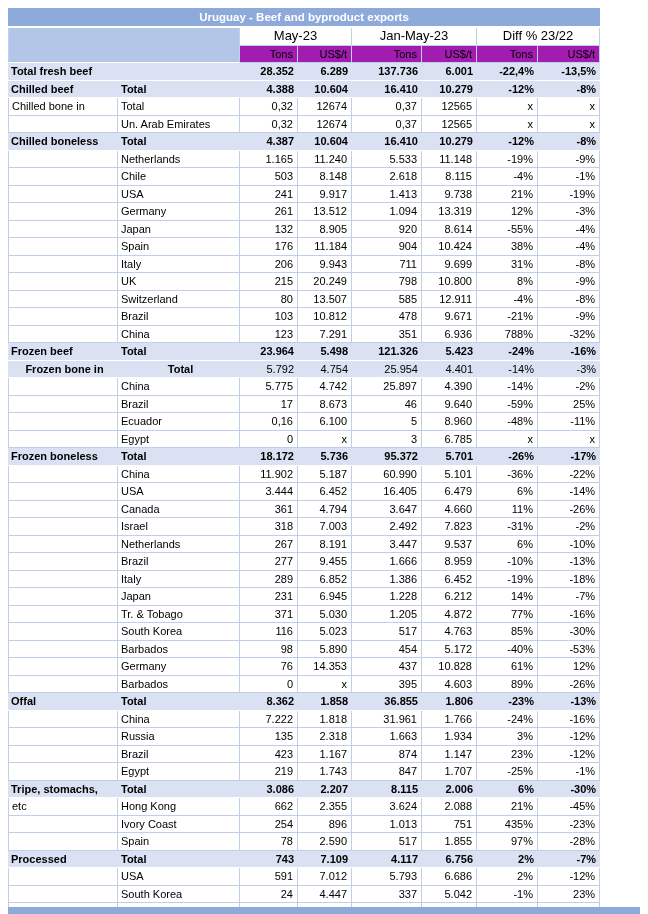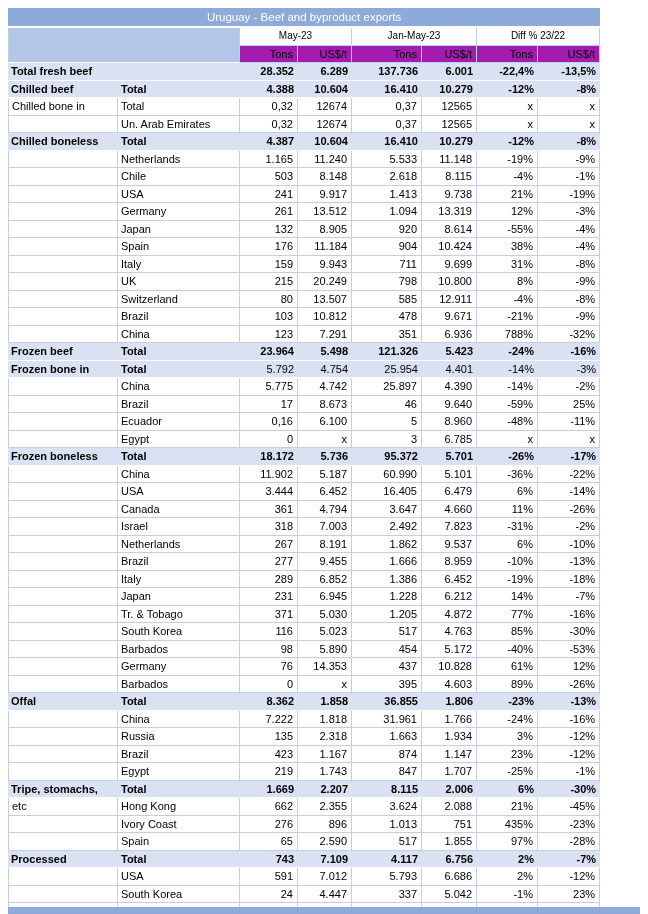--- a/index.html
+++ b/index.html
@@ -8,43 +8,43 @@
 
   .report { position:absolute; left:8px; top:8px; }
 
   table { border-collapse:separate; border-spacing:0; table-layout:fixed; width:592px; font-size:11px; }
   td { height:16.7px; line-height:16.5px; white-space:nowrap; overflow:hidden; }
   tr { height:16.7px; }
 
   .title {
     height:18px; line-height:18px;
     background:var(--title-bg); color:var(--title-text);
-    font-weight:normal; text-align:center; font-size:11.5px;
+    font-weight:bold; text-align:center; font-size:11.5px;
     border-bottom:2px solid #ffffff;
   }
   .hdrleft {
     background:var(--hdrleft-bg);
     border-left:1px solid var(--grid); border-right:1px solid var(--grid);
     border-bottom:1px solid #ffffff;
   }
   .grp {
-    background:#fff; text-align:center; font-size:10px;
+    background:#fff; text-align:center; font-size:13px;
     border-right:1px solid var(--grid); border-bottom:1px solid var(--grid);
   }
   .sub {
     background:#a21caf;
     border-right:1px solid var(--grid); border-bottom:1px solid var(--grid);
   }
 
   
   tr.plain td { background:#fff; border-right:1px solid var(--grid); border-bottom:1px solid var(--grid); }
   tr.plain td:first-child { border-left:1px solid var(--grid);margin-top:21px; }
   tr.hl td { background:var(--hl-bg); border-right:0; border-bottom:1px solid #ffffff; }
   tr.hl.vb td { font-weight:bold; }           
-  tr.hl.lb td.cat, tr.hl.lb td.lbl { font-weight:bold; } 
+  tr.hl.lb td.cat, tr.hl.lb td.lbl { font-weight:bold;text-align:center; } 
 
   .l { text-align:left; padding-left:3px; }
   .r { text-align:right; padding-right:4px; }
   .cb { font-weight:normal; }                   
 
   .bottom-strip {
     position:absolute; left:8px; top:907px; width:632px; height:7px;
     background:var(--title-bg);
   }
 </style>
@@ -189,21 +189,21 @@
           <td class="num r">176</td>
           <td class="num r">11.184</td>
           <td class="num r">904</td>
           <td class="num r">10.424</td>
           <td class="num r">38%</td>
           <td class="num r">-4%</td>
         </tr>
         <tr class="plain">
           <td class="cat l"></td>
           <td class="lbl l">Italy</td>
-          <td class="num r">159</td>
+          <td class="num r">206</td>
           <td class="num r">9.943</td>
           <td class="num r">711</td>
           <td class="num r">9.699</td>
           <td class="num r">31%</td>
           <td class="num r">-8%</td>
         </tr>
         <tr class="plain">
           <td class="cat l"></td>
           <td class="lbl l">UK</td>
           <td class="num r">215</td>
@@ -351,21 +351,21 @@
           <td class="num r">2.492</td>
           <td class="num r">7.823</td>
           <td class="num r">-31%</td>
           <td class="num r">-2%</td>
         </tr>
         <tr class="plain">
           <td class="cat l"></td>
           <td class="lbl l">Netherlands</td>
           <td class="num r">267</td>
           <td class="num r">8.191</td>
-          <td class="num r">1.862</td>
+          <td class="num r">3.447</td>
           <td class="num r">9.537</td>
           <td class="num r">6%</td>
           <td class="num r">-10%</td>
         </tr>
         <tr class="plain">
           <td class="cat l"></td>
           <td class="lbl l">Brazil</td>
           <td class="num r">277</td>
           <td class="num r">9.455</td>
           <td class="num r">1.666</td>
@@ -489,51 +489,51 @@
           <td class="num r">219</td>
           <td class="num r">1.743</td>
           <td class="num r">847</td>
           <td class="num r">1.707</td>
           <td class="num r">-25%</td>
           <td class="num r">-1%</td>
         </tr>
         <tr class="hl vb">
           <td class="cat l">Tripe, stomachs,</td>
           <td class="lbl l">Total</td>
-          <td class="num r">1.669</td>
+          <td class="num r">3.086</td>
           <td class="num r">2.207</td>
           <td class="num r">8.115</td>
           <td class="num r">2.006</td>
           <td class="num r">6%</td>
           <td class="num r">-30%</td>
         </tr>
         <tr class="plain">
           <td class="cat l cb">etc</td>
           <td class="lbl l">Hong Kong</td>
           <td class="num r">662</td>
           <td class="num r">2.355</td>
           <td class="num r">3.624</td>
           <td class="num r">2.088</td>
           <td class="num r">21%</td>
           <td class="num r">-45%</td>
         </tr>
         <tr class="plain">
           <td class="cat l"></td>
           <td class="lbl l">Ivory Coast</td>
-          <td class="num r">276</td>
+          <td class="num r">254</td>
           <td class="num r">896</td>
           <td class="num r">1.013</td>
           <td class="num r">751</td>
           <td class="num r">435%</td>
           <td class="num r">-23%</td>
         </tr>
         <tr class="plain">
           <td class="cat l"></td>
           <td class="lbl l">Spain</td>
-          <td class="num r">65</td>
+          <td class="num r">78</td>
           <td class="num r">2.590</td>
           <td class="num r">517</td>
           <td class="num r">1.855</td>
           <td class="num r">97%</td>
           <td class="num r">-28%</td>
         </tr>
         <tr class="hl vb">
           <td class="cat l">Processed</td>
           <td class="lbl l">Total</td>
           <td class="num r">743</td>

